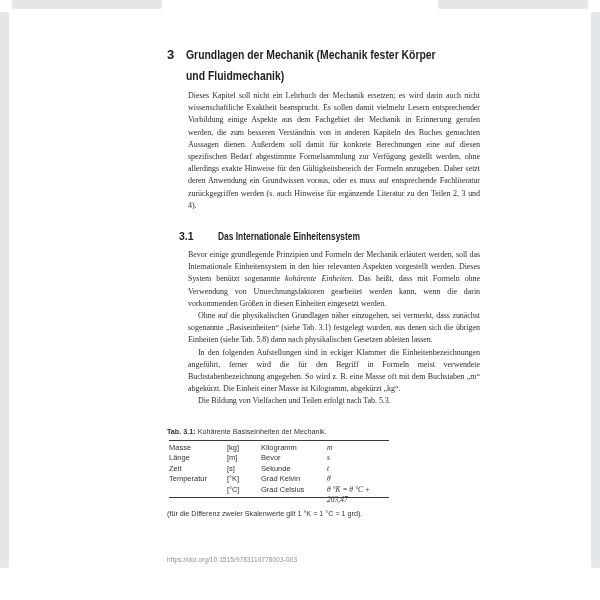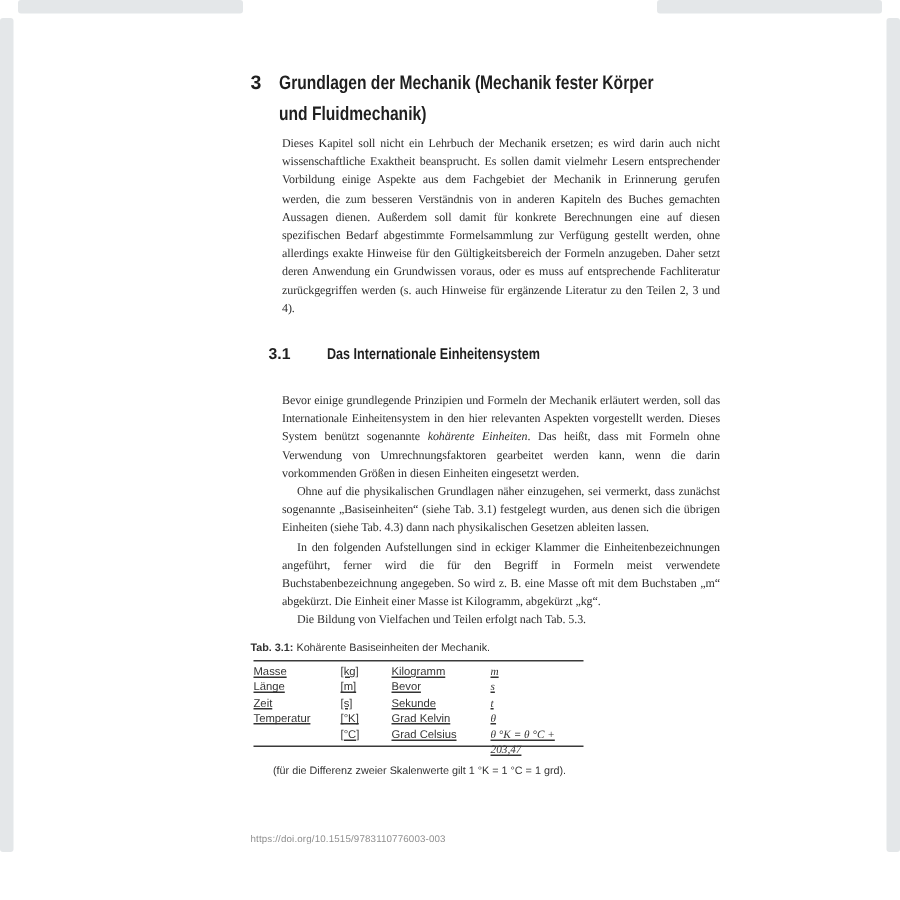--- a/index.html
+++ b/index.html
@@ -22,37 +22,37 @@
   .chapter .num{width:19px;flex:0 0 19px;}
 
   .section-h{position:absolute;top:229px;left:12px;display:flex;margin:0;
              font-family:"Liberation Sans", sans-serif;font-weight:bold;
              font-size:10.5px;line-height:14px;color:#1f1f1f;gap:14px;}
   .section-h .num{width:25px;flex:0 0 25px;}
 
   .bodyblock{font-size:8px;line-height:12.2px;letter-spacing:-0.05px;
              text-align:justify;hyphens:none;margin-left:21px;}
   .intro{position:absolute;top:90px;left:0;width:292px;}
-  .paragroup{position:absolute;top:261px;left:0;width:292px;}
+  .paragroup{position:absolute;top:249px;left:0;width:292px;}
   .paragroup p{margin:0;}
   .paragroup p.indent{text-indent:10px;}
 
   .tab-caption{position:absolute;top:427px;left:0;width:292px;
                font-family:"Liberation Sans", sans-serif;font-size:7.2px;color:#333;}
   .tab-caption b{font-weight:bold;}
 
   .units-table{position:absolute;top:440px;left:2px;width:220px;
                font-family:"Liberation Sans", sans-serif;font-size:7.5px;color:#333;}
   .units-table .rule{border-top:1.5px solid #3a3a3a;height:0;}
   .units-table .trow{display:grid;grid-template-columns:58px 34px 66px 62px;
                      height:10.4px;line-height:10.4px;}
   .units-table .sym{font-family:"Liberation Serif", serif;font-style:italic;}
-  .units-table .rows{padding:2px 0 2px 0;text-decoration:underline;}
+  .units-table .rows{padding:2px 0 2px 0;}
 
-  .footnote{position:absolute;top:509px;left:15px;width:280px;
+  .footnote{position:absolute;top:509px;left:0;width:280px;
             font-family:"Liberation Sans", sans-serif;font-size:7.2px;color:#333;}
 
   .doi{position:absolute;top:556px;left:0;font-family:"Liberation Sans", sans-serif;
        font-size:6.5px;color:#8f8f8f;letter-spacing:0.1px;}
 </style>
 </head>
 <body>
 
 <div class="canvas">
 
@@ -73,21 +73,21 @@
 
     <div class="bodyblock intro">Dieses Kapitel soll nicht ein Lehrbuch der Mechanik ersetzen; es wird darin auch nicht wissenschaftliche Exaktheit beansprucht. Es sollen damit vielmehr Lesern entsprechender Vorbildung einige Aspekte aus dem Fachgebiet der Mechanik in Erinnerung gerufen werden, die zum besseren Verständnis von in anderen Kapiteln des Buches gemachten Aussagen dienen. Außerdem soll damit für konkrete Berechnungen eine auf diesen spezifischen Bedarf abgestimmte Formelsammlung zur Verfügung gestellt werden, ohne allerdings exakte Hinweise für den Gültigkeitsbereich der Formeln anzugeben. Daher setzt deren Anwendung ein Grundwissen voraus, oder es muss auf entsprechende Fachliteratur zurückgegriffen werden (s. auch Hinweise für ergänzende Literatur zu den Teilen 2, 3 und 4).</div>
 
     <h2 class="section-h">
       <span class="num">3.1</span>
       <span class="squeeze">Das Internationale Einheitensystem</span>
     </h2>
 
     <div class="bodyblock paragroup">
       <p><span>Bevor einige grundlegende Prinzipien und Formeln der Mechanik erläutert werden, soll das Internationale Einheitensystem in den hier relevanten Aspekten vorgestellt werden. Dieses System benützt sogenannte </span><i>kohärente Einheiten</i><span>. Das heißt, dass mit Formeln ohne Verwendung von Umrechnungsfaktoren gearbeitet werden kann, wenn die darin vorkommenden Größen in diesen Einheiten eingesetzt werden.</span></p>
-      <p class="indent">Ohne auf die physikalischen Grundlagen näher einzugehen, sei vermerkt, dass zunächst sogenannte „Basiseinheiten“ (siehe Tab. 3.1) festgelegt wurden, aus denen sich die übrigen Einheiten (siehe Tab. 4.3) dann nach physikalischen Gesetzen ableiten lassen.</p>
+      <p class="indent">Ohne auf die physikalischen Grundlagen näher einzugehen, sei vermerkt, dass zunächst sogenannte „Basiseinheiten“ (siehe Tab. 3.1) festgelegt wurden, aus denen sich die übrigen Einheiten (siehe Tab. 5.8) dann nach physikalischen Gesetzen ableiten lassen.</p>
       <p class="indent">In den folgenden Aufstellungen sind in eckiger Klammer die Einheitenbezeichnungen angeführt, ferner wird die für den Begriff in Formeln meist verwendete Buchstabenbezeichnung angegeben. So wird z. B. eine Masse oft mit dem Buchstaben „m“ abgekürzt. Die Einheit einer Masse ist Kilogramm, abgekürzt „kg“.</p>
       <p class="indent">Die Bildung von Vielfachen und Teilen erfolgt nach Tab. 5.3.</p>
     </div>
 
     <div class="tab-caption">
       <b>Tab. 3.1:</b>
       <span>Kohärente Basiseinheiten der Mechanik.</span>
     </div>
 
     <div class="units-table">

